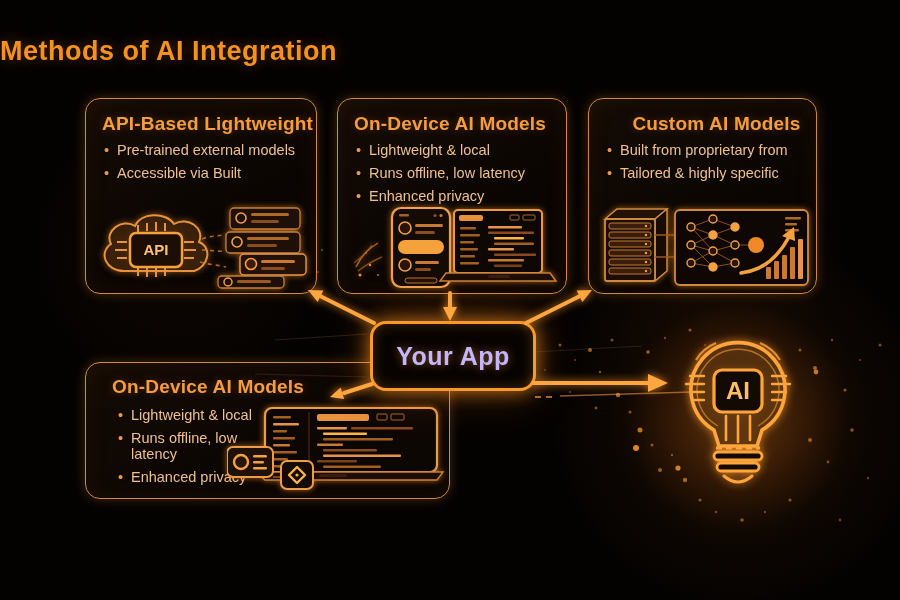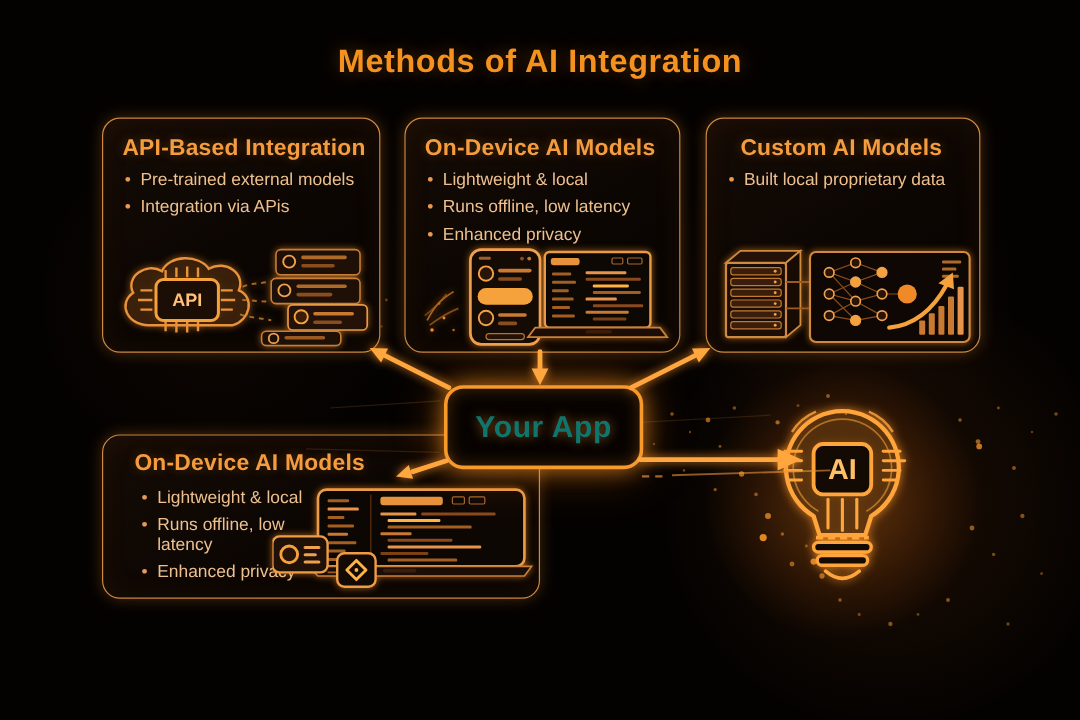--- a/index.html
+++ b/index.html
@@ -7,78 +7,78 @@
     position:relative;width:900px;height:600px;overflow:hidden;
     font-family:"Liberation Sans","DejaVu Sans",sans-serif;
     background:
       radial-gradient(circle at 740px 420px, rgba(255,120,25,0.10), transparent 190px),
       radial-gradient(circle at 180px 250px, rgba(190,85,20,0.06), transparent 150px),
       radial-gradient(circle at 450px 248px, rgba(190,85,20,0.05), transparent 150px),
       radial-gradient(circle at 700px 245px, rgba(190,85,20,0.06), transparent 150px),
       #040201;
   }
   .page-title{
-    position:absolute;left:0;right:0;top:36px;text-align:center;
+    position:absolute;left:0;right:0;top:36px;text-align:left;
     font-size:27px;font-weight:700;letter-spacing:.5px;color:#f5921f;
     text-shadow:0 0 14px rgba(245,140,30,.35);
   }
   .card{
     position:absolute;border:1.5px solid #cf8a42;border-radius:15px;
     background:linear-gradient(150deg,#140b05,#0a0502 65%);
     box-shadow:0 0 12px rgba(240,145,45,.28), inset 0 0 24px rgba(200,105,35,.08);
   }
   .card-title{
     margin:14px 0 7px 16px;font-size:19px;font-weight:700;color:#f59c3f;
     letter-spacing:.2px;text-shadow:0 0 10px rgba(245,150,50,.3);
   }
-  .card-custom .card-title{margin-left:28px;}
+  .card-custom .card-title{margin-left:28px;text-align:center;}
   .bullets{list-style:none;margin:0;padding:0 10px 0 18px;}
   .bullets li{
     position:relative;padding-left:13px;margin-bottom:7px;
     font-size:14.5px;line-height:16px;color:#eec08f;
   }
   .bullets li::before{content:"\2022";position:absolute;left:0;color:#e89a55;}
   .graphic{position:absolute;left:4px;right:4px;bottom:4px;height:84px;}
   #card-api{left:85px;top:98px;width:230px;height:194px;}
   #card-ondevice{left:337px;top:98px;width:228px;height:194px;}
   #card-custom{left:588px;top:98px;width:227px;height:194px;}
   #card-ondevice-bottom{left:85px;top:362px;width:363px;height:135px;z-index:2;}
   #card-ondevice-bottom .card-title{margin:13px 0 6px 26px;}
   #card-ondevice-bottom .bullets{position:absolute;left:18px;top:44px;width:148px;padding:0 0 0 14px;}
   #card-ondevice-bottom .graphic{left:auto;right:4px;bottom:3px;width:218px;height:92px;}
   #your-app{
     position:absolute;left:370px;top:321px;width:160px;height:64px;z-index:5;
     display:flex;align-items:center;justify-content:center;
     background:#070301;border:3px solid #f8992b;border-radius:16px;
     box-shadow:0 0 18px rgba(255,152,40,.65),0 0 42px rgba(255,130,20,.35),inset 0 0 14px rgba(255,150,40,.25);
-    font-size:25px;font-weight:700;color:#0f766e;letter-spacing:.5px;
+    font-size:25px;font-weight:700;color:#c4b5fd;letter-spacing:.5px;
     text-shadow:0 0 10px rgba(255,160,60,.5);
   }
   #overlay{position:absolute;left:0;top:0;z-index:6;pointer-events:none;}
-  #bulb-wrap{position:absolute;left:592px;top:318px;width:220px;height:200px;z-index:3;}
+  #bulb-wrap{position:absolute;left:628px;top:318px;width:220px;height:200px;z-index:3;}
   #bulb-wrap::before{
     content:"";position:absolute;left:-10px;top:-20px;width:240px;height:240px;
     background:radial-gradient(circle,rgba(255,140,30,.30),rgba(255,120,20,.10) 45%,transparent 68%);
   }
   .glow{filter:drop-shadow(0 0 4px rgba(255,150,40,.85));}
   .glow-soft{filter:drop-shadow(0 0 3px rgba(255,150,40,.6));}
   svg{display:block;}
 </style>
 </head>
 <body>
 
 <div id="canvas">
 
   <div class="page-title">Methods of AI Integration</div>
 
   <div class="card" id="card-api">
-    <div class="card-title">API-Based Integration</div>
+    <div class="card-title">API-Based Lightweight</div>
     <ul class="bullets">
       <li>Pre-trained external models</li>
-      <li>Integration via APis</li>
+      <li>Accessible via Built</li>
     </ul>
     <svg class="graphic glow-soft" width="222" height="84" viewBox="0 0 222 84">
       <path d="M 34 66 C 16 66 8 48 21 39 C 14 26 32 13 45 21 C 51 7 76 7 84 19 C 98 11 115 23 109 37 C 123 43 118 62 104 66 Z" fill="rgba(30,15,6,.6)" stroke="#e8923c" stroke-width="2"></path>
       <g stroke="#e8923c" stroke-width="2">
         <line x1="48" y1="20" x2="48" y2="27"></line>
           <line x1="57" y1="18" x2="57" y2="26"></line>
         <line x1="66" y1="17" x2="66" y2="26"></line>
           <line x1="75" y1="18" x2="75" y2="26"></line>
         <line x1="48" y1="63" x2="48" y2="71"></line>
           <line x1="57" y1="63" x2="57" y2="72"></line>
@@ -178,21 +178,22 @@
         <rect x="152" y="59.5" width="28" height="2.5" rx="1" fill="#7a4016"></rect>
       </g>
       <path d="M 104 68 L 208 68 L 214 76 L 98 76 Z" fill="#1c0e06" stroke="#c98038" stroke-width="1.5"></path>
       <rect x="146" y="70" width="22" height="3" rx="1.5" fill="#3a1d0a"></rect>
     </svg>
   </div>
 
   <div class="card card-custom" id="card-custom">
     <div class="card-title">Custom AI Models</div>
     <ul class="bullets">
-      <li>Built local proprietary data</li>
+      <li>Built from proprietary from</li>
+      <li>Tailored &amp; highly specific</li>
     </ul>
     <svg class="graphic glow-soft" width="219" height="84" viewBox="0 0 219 84">
       <path d="M 12 14 L 24 4 L 74 4 L 62 14 Z" fill="#241206" stroke="#d08a40" stroke-width="1.5"></path>
       <path d="M 62 14 L 74 4 L 74 66 L 62 76 Z" fill="#170b04" stroke="#d08a40" stroke-width="1.5"></path>
       <rect x="12" y="14" width="50" height="62" rx="2" fill="#1c0e06" stroke="#d08a40" stroke-width="1.8"></rect>
       <g fill="#3a1d0a" stroke="#c07a32" stroke-width="1">
         <rect x="16" y="18" width="42" height="6" rx="2"></rect>
           <rect x="16" y="27" width="42" height="6" rx="2"></rect>
         <rect x="16" y="36" width="42" height="6" rx="2"></rect>
           <rect x="16" y="45" width="42" height="6" rx="2"></rect>

